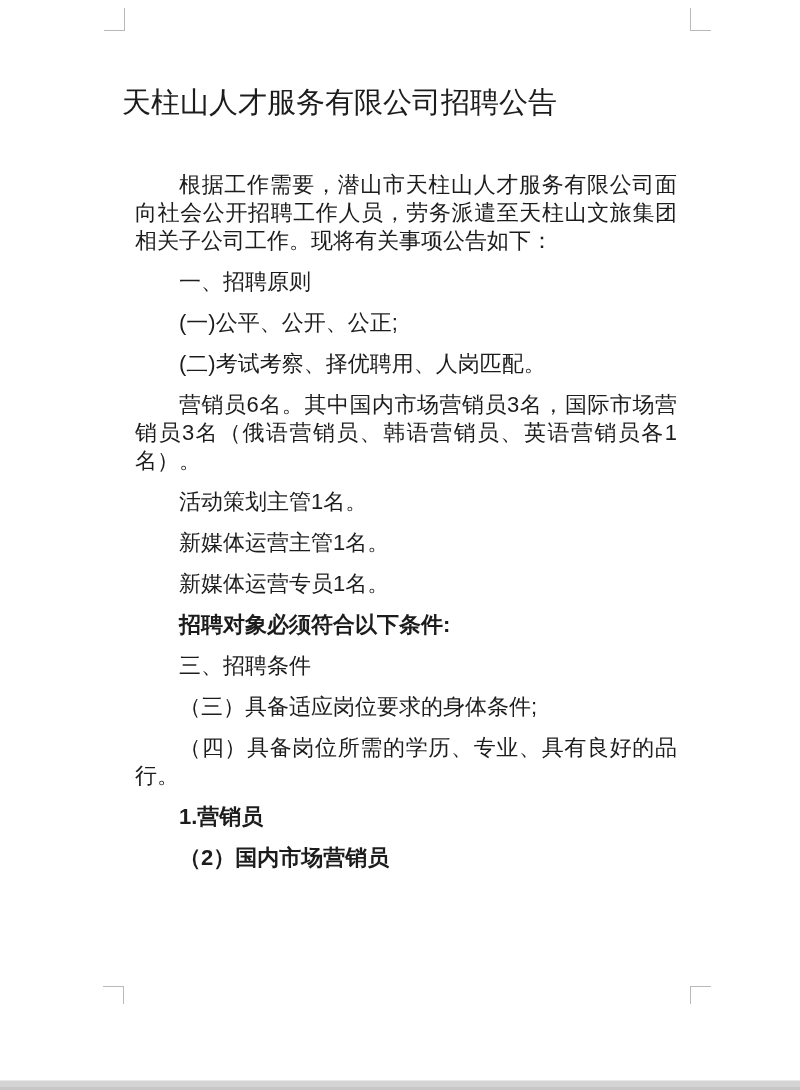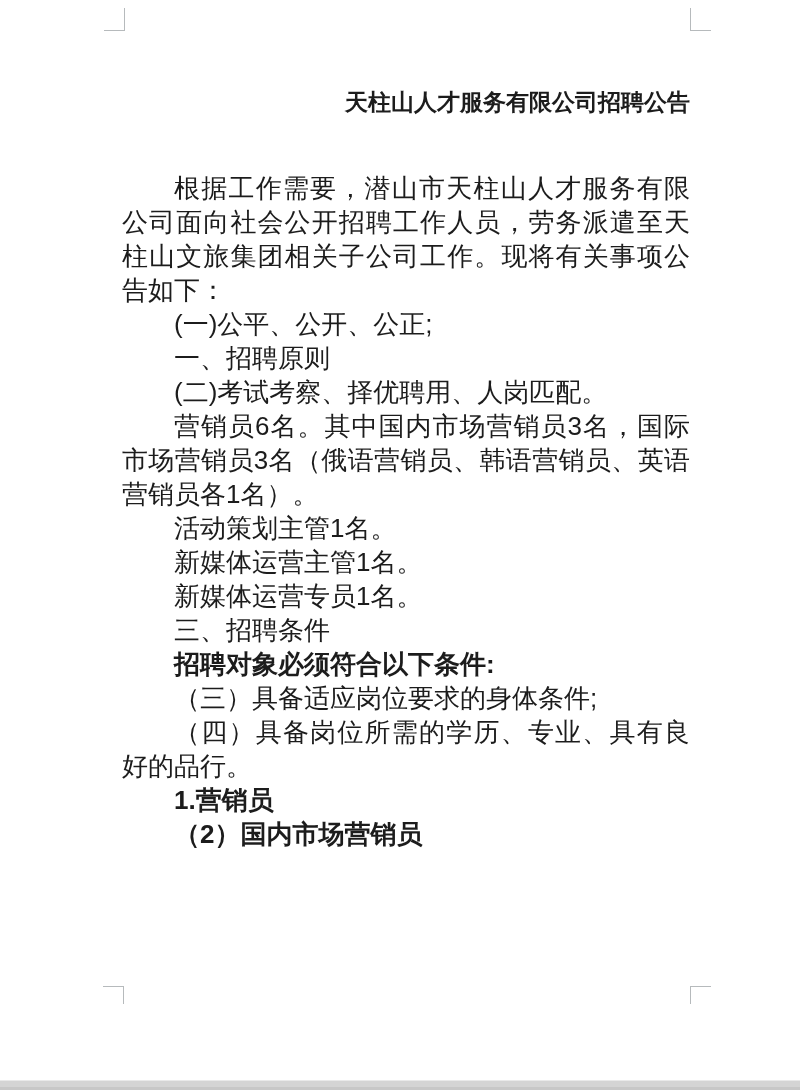--- a/index.html
+++ b/index.html
@@ -44,30 +44,30 @@
   }
   .doc {
     position: absolute;
     left: 122px;
     top: 78px;
     width: 568px;
     color: var(--text, #1c1c1c);
     font-family: "Liberation Sans", "DejaVu Sans", sans-serif;
   }
   .title {
-    font-size: 23px;
+    font-size: 29px;
     line-height: 48px;
-    font-weight: 700;
-    text-align: right;
+    font-weight: 400;
+    text-align: left;
     margin: 0 0 45px 0;
   }
   .para {
-    font-size: 26px;
-    line-height: 34px;
-    margin: 0;
+    font-size: 22px;
+    line-height: 28px;
+    margin: 13px;
     text-indent: 2em;
     text-align: justify;
     font-weight: 400;
     word-break: break-all;
   }
   .para.bold {
     font-weight: 700;
   }
   .page-edge {
     position: absolute;
@@ -86,29 +86,29 @@
 <div class="viewport">
   <div class="crop-mark tl"></div>
   <div class="crop-mark tr"></div>
   <div class="crop-mark bl"></div>
   <div class="crop-mark br"></div>
 
   <div class="doc">
     <h1 class="title">天柱山人才服务有限公司招聘公告</h1>
     <div class="body">
         <p class="para">根据工作需要，潜山市天柱山人才服务有限公司面向社会公开招聘工作人员，劳务派遣至天柱山文旅集团相关子公司工作。现将有关事项公告如下：</p>
+        <p class="para">一、招聘原则</p>
         <p class="para">(一)公平、公开、公正;</p>
-        <p class="para">一、招聘原则</p>
         <p class="para">(二)考试考察、择优聘用、人岗匹配。</p>
         <p class="para">营销员6名。其中国内市场营销员3名，国际市场营销员3名（俄语营销员、韩语营销员、英语营销员各1名）。</p>
         <p class="para">活动策划主管1名。</p>
         <p class="para">新媒体运营主管1名。</p>
         <p class="para">新媒体运营专员1名。</p>
+        <p class="para bold">招聘对象必须符合以下条件:</p>
         <p class="para">三、招聘条件</p>
-        <p class="para bold">招聘对象必须符合以下条件:</p>
         <p class="para">（三）具备适应岗位要求的身体条件;</p>
         <p class="para">（四）具备岗位所需的学历、专业、具有良好的品行。</p>
         <p class="para bold">1.营销员</p>
         <p class="para bold">（2）国内市场营销员</p>
       </div>
   </div>
 
   <div class="page-edge"></div>
 </div>
 

